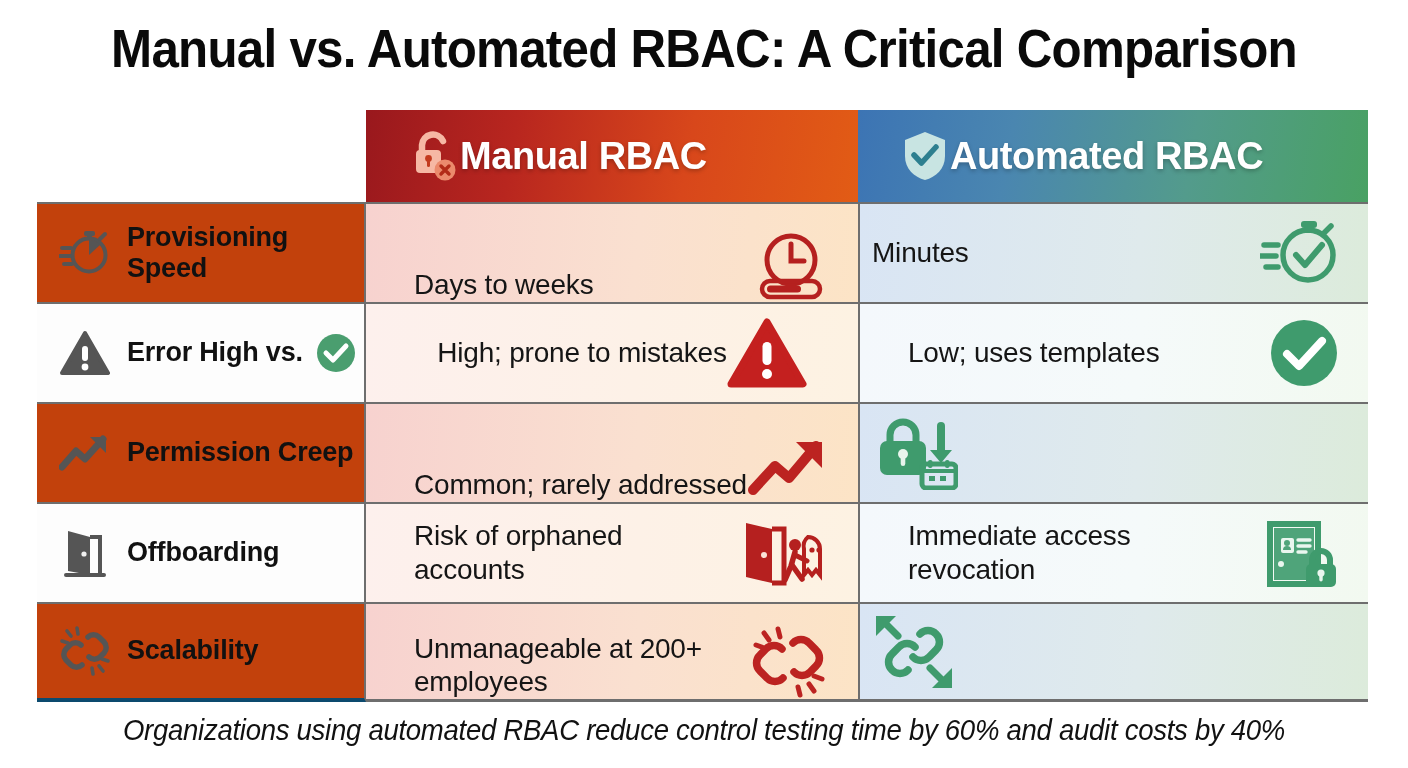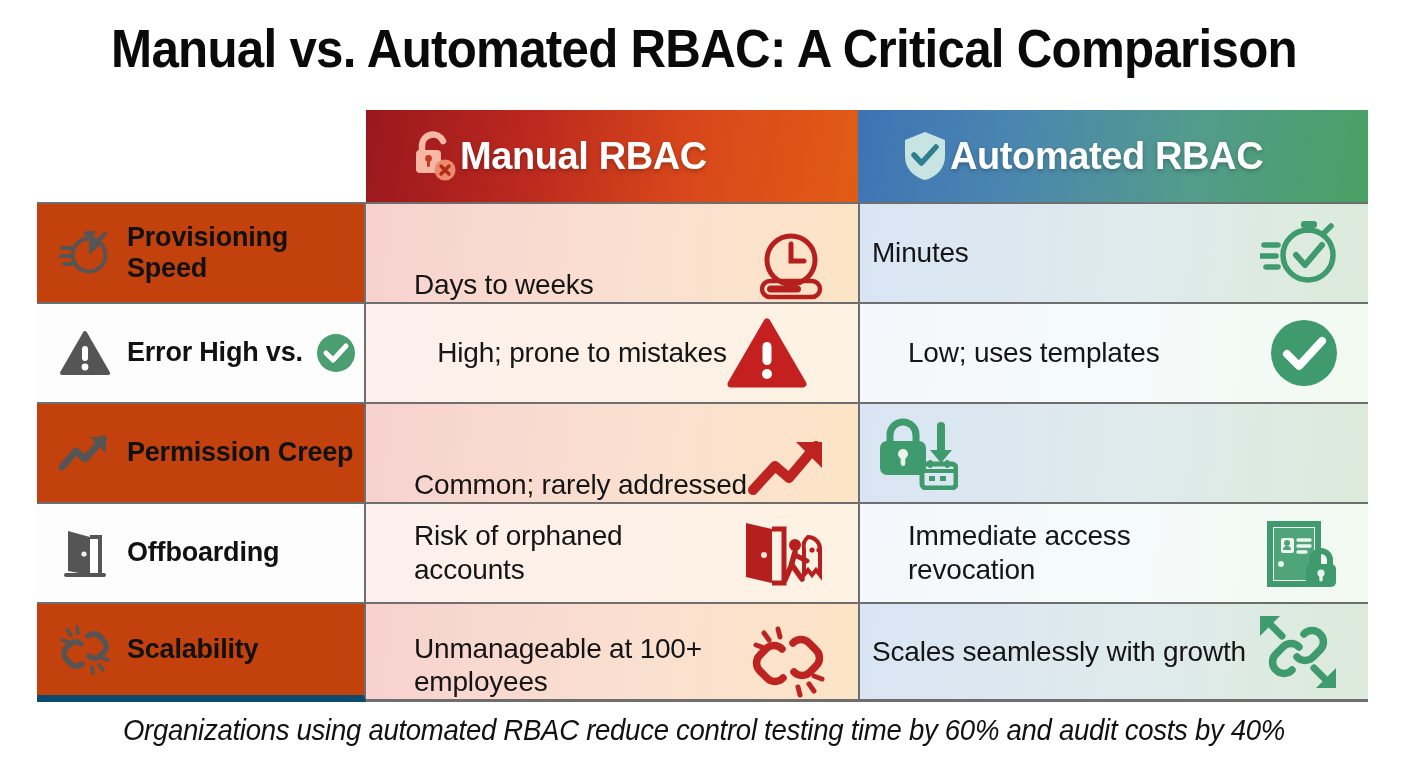--- a/index.html
+++ b/index.html
@@ -76,21 +76,21 @@
     border-top: 2px solid #6e6e6e;
     border-right: 2px solid #6e6e6e;
     display: flex;
     align-items: center;
     padding-left: 20px;
     gap: 14px;
     min-height: 100px;
   }
   .lcell.odd  { background: #c2410c; }
   .lcell.even { background: #fdfdfd; }
-  .lcell.last { border-bottom: 7px solid #0c4a6e; }
+  .lcell.last { border-bottom: 4px solid #0c4a6e; }
   .lcell-icon { flex: 0 0 56px; display: flex; align-items: center; justify-content: center; }
   .lcell-text {
     font-size: 27px;
     font-weight: 700;
     color: #111111;
     line-height: 1.16;
     letter-spacing: -0.2px;
   }
   .lcell-extra { flex: 0 0 auto; display: flex; align-items: center; margin-left: -2px; }
 
@@ -334,32 +334,31 @@
         <svg width="52" height="52" viewBox="0 0 52 52">
           <path d="M29 12 a8 8 0 0 1 11 0 l5 5 a8 8 0 0 1 0 11 l-4 4 a8 8 0 0 1 -11 0" fill="none" stroke="#555" stroke-width="5.5" stroke-linecap="round"></path>
           <path d="M23 40 a8 8 0 0 1 -11 0 l-5 -5 a8 8 0 0 1 0 -11 l4 -4 a8 8 0 0 1 11 0" fill="none" stroke="#555" stroke-width="5.5" stroke-linecap="round"></path>
           <path d="M8 6 l4 5 M3 16 l6 2 M18 3 l1 6" stroke="#555" stroke-width="3.6" stroke-linecap="round"></path>
           <path d="M44 46 l-4 -5 M49 36 l-6 -2 M34 49 l-1 -6" stroke="#555" stroke-width="3.6" stroke-linecap="round"></path>
         </svg>
       </span>
       <span class="lcell-text">Scalability</span>
     </div>
     <div class="vcell man odd last">
-      <span class="vcell-text">Unmanageable at 100+ employees</span>
+      <span class="vcell-text">Unmanageable at 200+ employees</span>
       <span class="vcell-icon">
         <svg width="82" height="74" viewBox="0 0 82 74">
           <path d="M45 18 a11 11 0 0 1 16 0 l7 7 a11 11 0 0 1 0 16 l-6 6 a11 11 0 0 1 -16 0" fill="none" stroke="#bc2321" stroke-width="7.5" stroke-linecap="round"></path>
           <path d="M35 53 a11 11 0 0 1 -16 0 l-7 -7 a11 11 0 0 1 0 -16 l6 -6 a11 11 0 0 1 16 0" fill="none" stroke="#bc2321" stroke-width="7.5" stroke-linecap="round"></path>
           <path d="M16 8 l5 7 M8 20 l8 3 M30 4 l2 8" stroke="#bc2321" stroke-width="5" stroke-linecap="round"></path>
           <path d="M66 66 l-5 -7 M74 54 l-8 -3 M52 70 l-2 -8" stroke="#bc2321" stroke-width="5" stroke-linecap="round"></path>
         </svg>
       </span>
     </div>
     <div class="vcell aut odd last">
-      <span class="vcell-text">Scales seamlessly with growth</span>
       <span class="vcell-icon">
         <svg width="84" height="76" viewBox="0 0 84 76">
           <path d="M48 20 a11 11 0 0 1 16 0 a11 11 0 0 1 0 16 l-7 7 a11 11 0 0 1 -16 0" fill="none" stroke="#3f9b6d" stroke-width="7.5" stroke-linecap="round"></path>
           <path d="M36 56 a11 11 0 0 1 -16 0 a11 11 0 0 1 0 -16 l7 -7 a11 11 0 0 1 16 0" fill="none" stroke="#3f9b6d" stroke-width="7.5" stroke-linecap="round"></path>
           <path d="M26 22 L10 6" stroke="#3f9b6d" stroke-width="7" stroke-linecap="round"></path>
           <path d="M4 2 H24 L4 22 Z" fill="#3f9b6d"></path>
           <path d="M58 54 L74 70" stroke="#3f9b6d" stroke-width="7" stroke-linecap="round"></path>
           <path d="M80 74 H60 L80 54 Z" fill="#3f9b6d"></path>
         </svg>
       </span>

